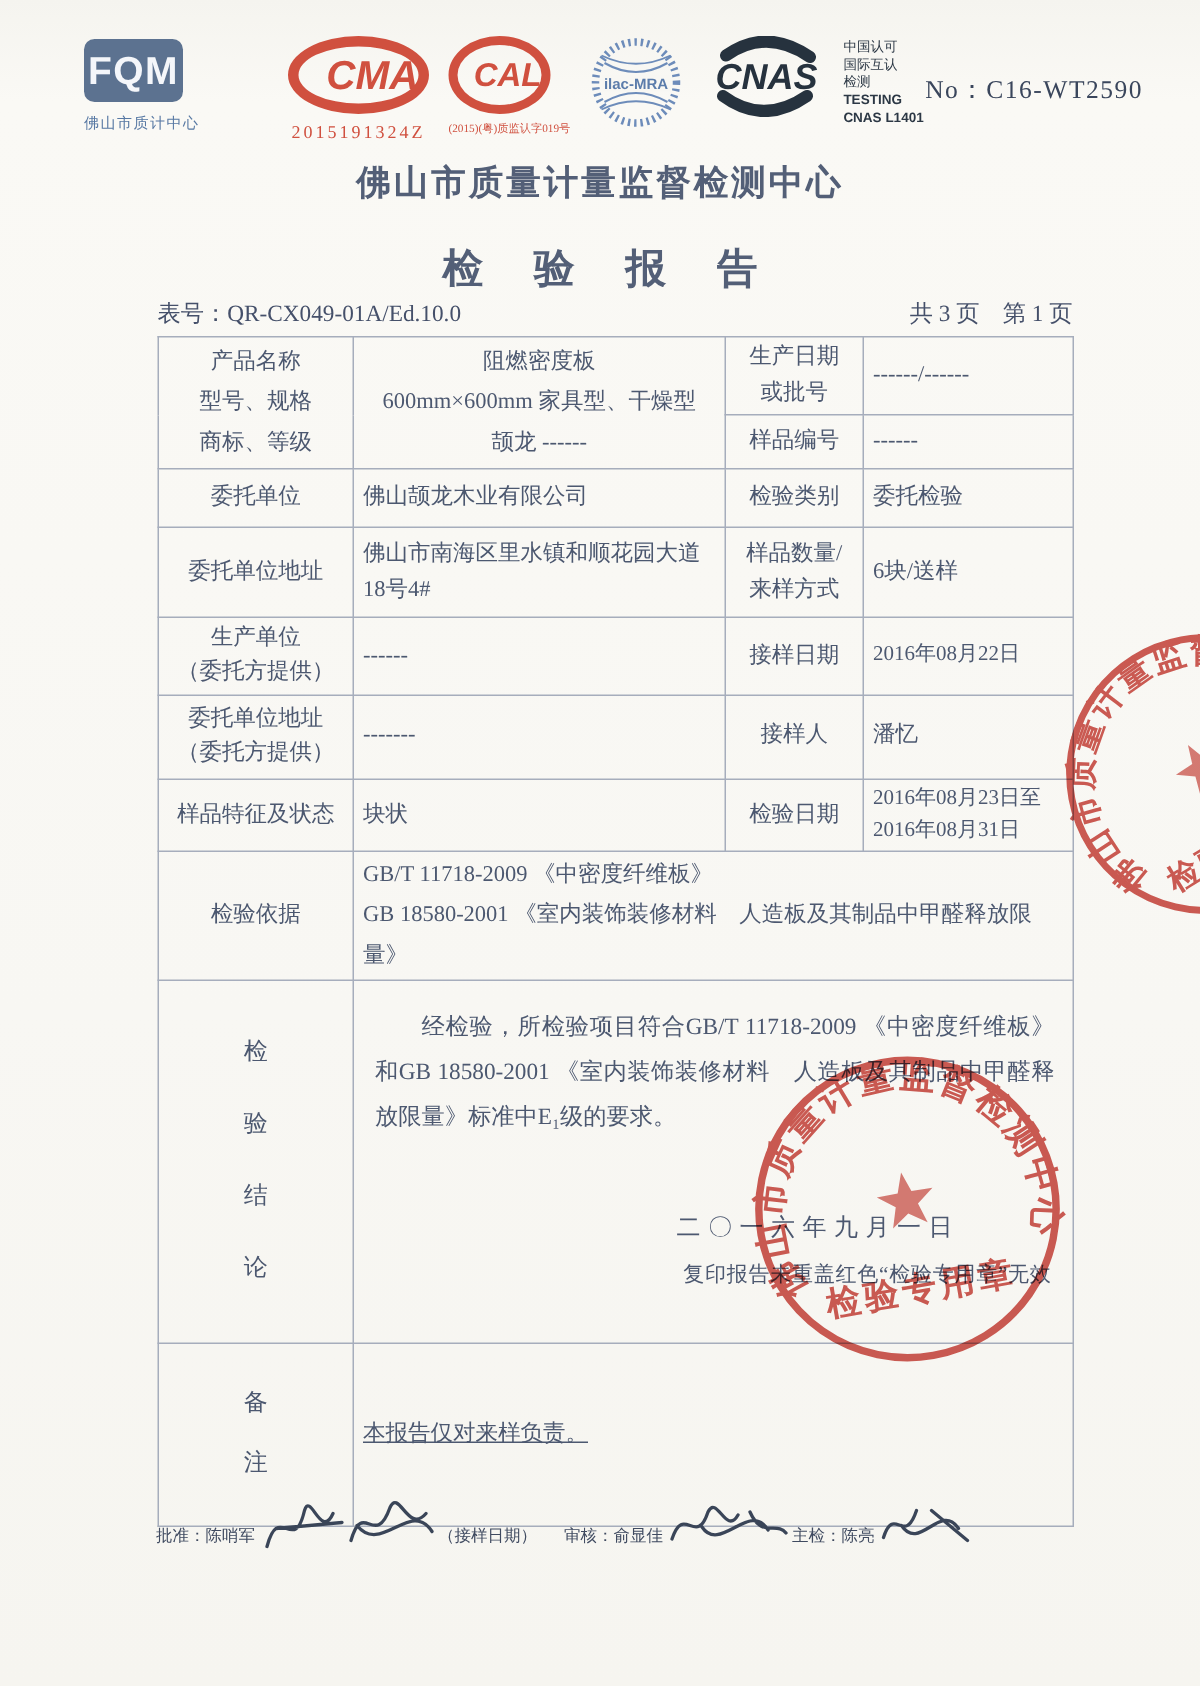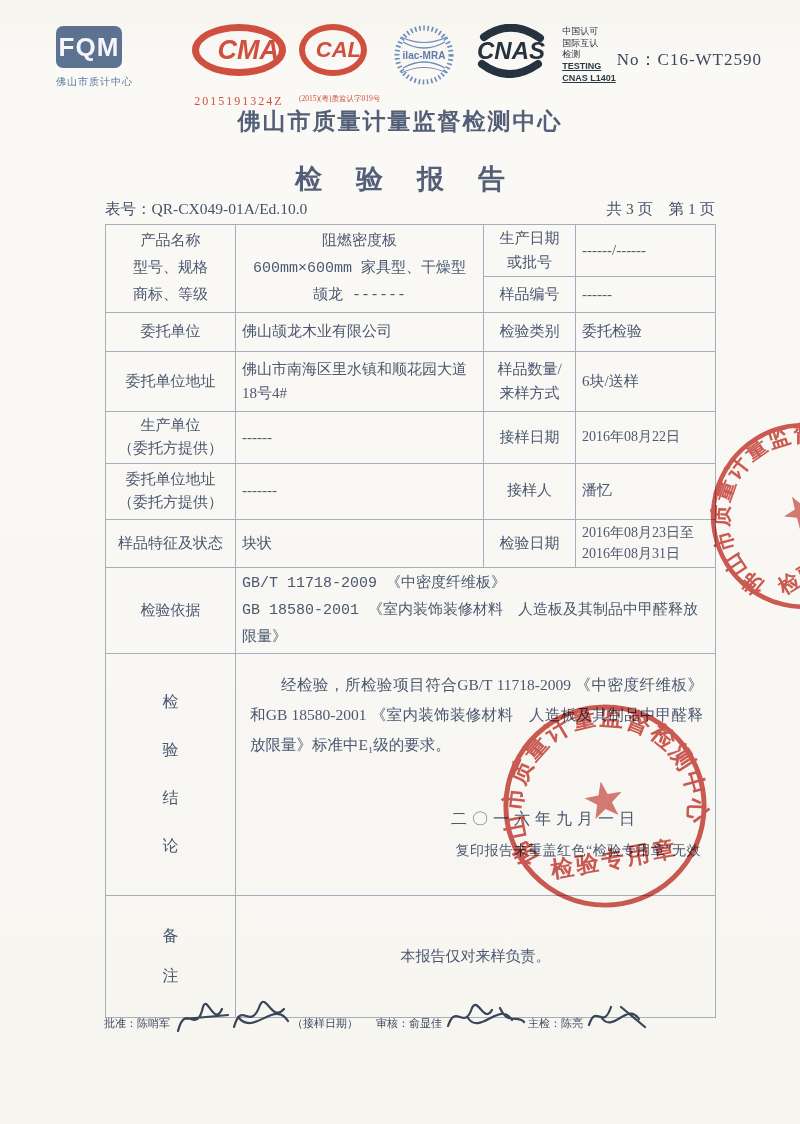--- a/index.html
+++ b/index.html
@@ -17,26 +17,26 @@
     display:flex; align-items:center; justify-content:center;
     font-family:"Liberation Sans","DejaVu Sans",sans-serif; }
   .fqm-caption { margin-top:7px; font-size:10px; color:#5778a3; letter-spacing:1px; }
 
   .logo-row { position:absolute; left:192px; top:24px; display:flex; align-items:flex-start; gap:13px; }
   .logo-item { text-align:center; }
   .oval { border-radius:50%; display:flex; align-items:center; justify-content:flex-end;
     font-family:"Liberation Sans","DejaVu Sans",sans-serif; font-weight:bold; font-style:italic; }
   .cma-oval { width:94px; height:52px; border:7px solid #d0503f; color:#d0503f; font-size:27px; }
   .cal-oval { width:68px; height:52px; border:6px solid #d0503f; color:#d0503f; font-size:22px; }
-  .logo-num { margin-top:18px; font-size:12px; color:#d0503f; letter-spacing:2px; }
+  .logo-num { margin-top:5px; font-size:12px; color:#d0503f; letter-spacing:2px; }
   .logo-num.small { font-size:7.5px; letter-spacing:0; }
   .cnas-wrap { display:flex; align-items:flex-start; gap:8px; }
   .cnas-caption { font-size:9px; text-align:left; color:#2c3845; line-height:1.3; padding-top:2px;
     font-family:"Liberation Sans","DejaVu Sans",sans-serif; }
-  .cnas-caption .b { font-weight:bold;text-decoration:underline; }
+  .cnas-caption .b { font-weight:bold; }
 
   .report-no { position:absolute; right:38px; top:48px; font-size:17px; color:#3a465c; letter-spacing:1px; }
 
   
   .org-name { position:absolute; top:106px; width:100%; text-align:center;
     font-size:23px; font-weight:600; letter-spacing:2px; color:#535f77; }
   .doc-title { position:absolute; top:161px; width:100%; text-align:center;
     font-size:27px; font-weight:700; letter-spacing:34px; text-indent:34px; color:#535f77; }
 
   .meta-row { position:absolute; top:199px; left:105px; width:610px;
@@ -45,30 +45,30 @@
   
   table.report { position:absolute; top:224px; left:105px; width:610px;
     border-collapse:collapse; table-layout:fixed; font-size:15px; color:#4c5870; }
   table.report td { border:1px solid #a6adbc; vertical-align:middle; padding:2px 6px; line-height:1.55; }
   td.lbl { text-align:center; }
   td.val { text-align:left; padding-left:10px; }
   td.val.center { text-align:center; }
   .h-r1a { height:52px; } .h-r1b { height:36px; } .h-r2 { height:39px; }
   .h-r3 { height:60px; } .h-r4 { height:47px; } .h-r5 { height:56px; }
   .h-r6 { height:48px; } .h-r7 { height:61px; } .h-r8 { height:242px; } .h-r9 { height:122px; }
-  .lines div { line-height:1.8;font-family:Liberation Mono, monospace; }
+  .lines div { line-height:1.8; }
   .small-val { font-size:14px; }
   .vlabel { display:flex; flex-direction:column; align-items:center; justify-content:space-evenly; font-size:16px; }
   .vlabel.tall { height:215px; } .vlabel.short { height:95px; }
 
   .conclusion-cell { vertical-align:top !important; padding:16px 12px 8px 14px !important; }
   .conclusion-text { text-indent:2em; line-height:1.95; font-size:15.5px; text-align:justify; }
   .conclusion-date { width:fit-content; margin:46px 63px 0 auto; font-size:16px; letter-spacing:5px; }
   .conclusion-note { width:fit-content; margin:9px 2px 0 auto; font-size:14px; letter-spacing:0.5px; }
-  .remark-cell { text-align:center; }
+  .remark-cell { text-align:left;text-decoration:underline; }
 
   
   .footer-row { position:absolute; left:104px; top:997px; width:694px;
     display:flex; align-items:center; font-size:11px; color:#3f4a60; }
   .sig-svg { position:relative; top:-6px; flex:0 0 auto; } .gap-b { width:18px; }
 
   
   .stamp { position:absolute; pointer-events:none; mix-blend-mode:multiply; opacity:0.88; }
   .stamp-bottom { left:496px; top:697px; transform:rotate(-10deg); }
   .stamp-right { left:704px; top:416px; transform:rotate(-32deg); }

